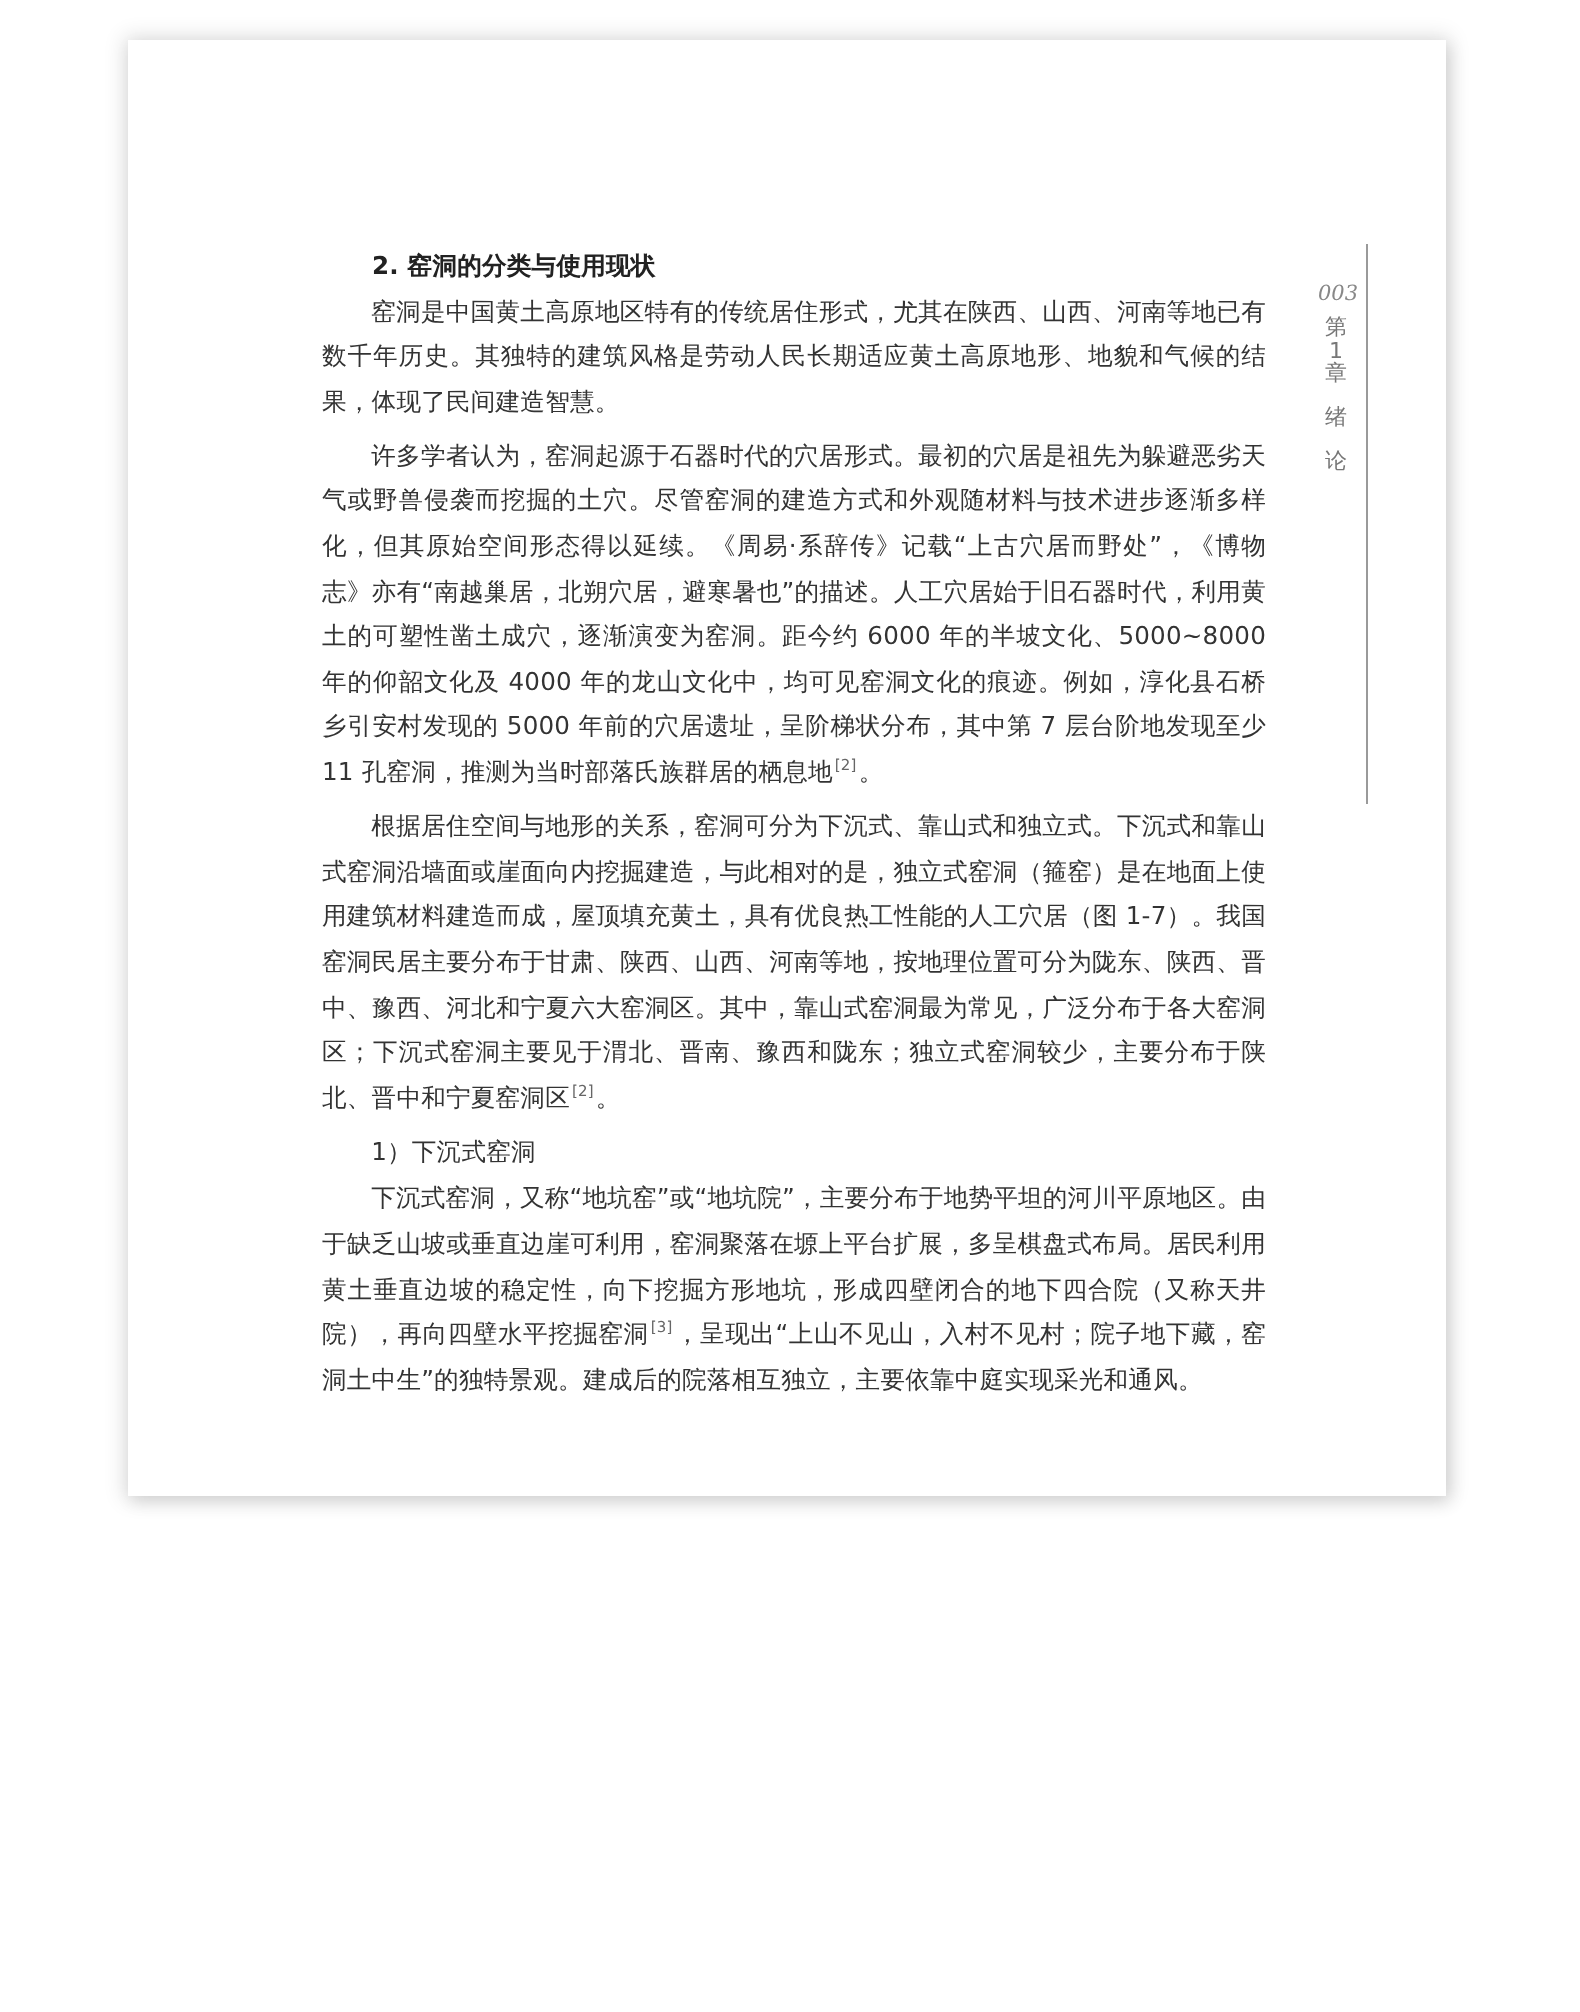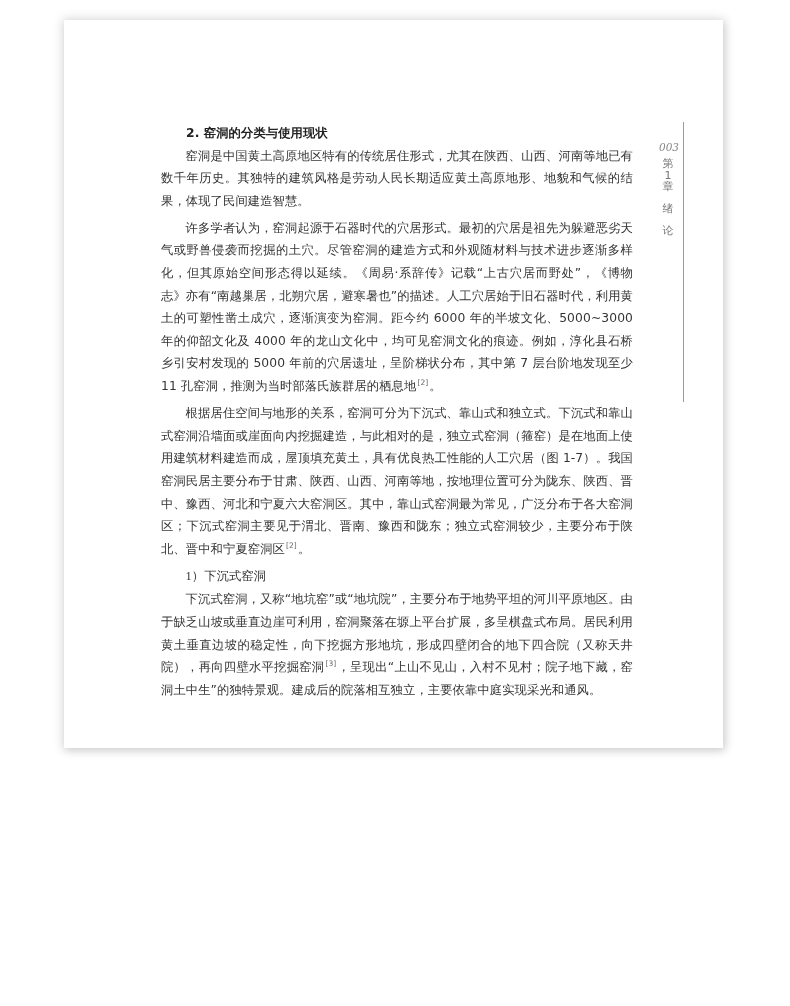--- a/index.html
+++ b/index.html
@@ -41,21 +41,20 @@
       margin: 0;
     }
     .para {
       margin: 0 0 4.5px 0;
       text-indent: 2em;
     }
     .para.last { margin-bottom: 0; }
     .sub-heading {
       margin: 0 0 1px 0;
       text-indent: 2em;
-      font-family: Liberation Serif, serif;
     }
     sup.ref {
       font-size: 7.5px;
       color: #666;
       vertical-align: 5px;
       line-height: 0;
       margin: 0 1px;
     }
     .side {
       position: absolute;
@@ -103,21 +102,21 @@
 </head>
 <body>
 
 <div class="page">
 
   <div class="content">
     <p class="section-title">2. 窑洞的分类与使用现状</p>
 
     <p class="para">窑洞是中国黄土高原地区特有的传统居住形式，尤其在陕西、山西、河南等地已有数千年历史。其独特的建筑风格是劳动人民长期适应黄土高原地形、地貌和气候的结果，体现了民间建造智慧。</p>
 
-    <p class="para"><span>许多学者认为，窑洞起源于石器时代的穴居形式。最初的穴居是祖先为躲避恶劣天气或野兽侵袭而挖掘的土穴。尽管窑洞的建造方式和外观随材料与技术进步逐渐多样化，但其原始空间形态得以延续。《周易·系辞传》记载“上古穴居而野处”，《博物志》亦有“南越巢居，北朔穴居，避寒暑也”的描述。人工穴居始于旧石器时代，利用黄土的可塑性凿土成穴，逐渐演变为窑洞。距今约 6000 年的半坡文化、5000~3000 年的仰韶文化及 4000 年的龙山文化中，均可见窑洞文化的痕迹。例如，淳化县石桥乡引安村发现的 5000 年前的穴居遗址，呈阶梯状分布，其中第 7 层台阶地发现至少 11 孔窑洞，推测为当时部落氏族群居的栖息地</span><sup class="ref">[2]</sup><span>。</span></p>
+    <p class="para"><span>许多学者认为，窑洞起源于石器时代的穴居形式。最初的穴居是祖先为躲避恶劣天气或野兽侵袭而挖掘的土穴。尽管窑洞的建造方式和外观随材料与技术进步逐渐多样化，但其原始空间形态得以延续。《周易·系辞传》记载“上古穴居而野处”，《博物志》亦有“南越巢居，北朔穴居，避寒暑也”的描述。人工穴居始于旧石器时代，利用黄土的可塑性凿土成穴，逐渐演变为窑洞。距今约 6000 年的半坡文化、5000~8000 年的仰韶文化及 4000 年的龙山文化中，均可见窑洞文化的痕迹。例如，淳化县石桥乡引安村发现的 5000 年前的穴居遗址，呈阶梯状分布，其中第 7 层台阶地发现至少 11 孔窑洞，推测为当时部落氏族群居的栖息地</span><sup class="ref">[2]</sup><span>。</span></p>
 
 
     <p class="para"><span>根据居住空间与地形的关系，窑洞可分为下沉式、靠山式和独立式。下沉式和靠山式窑洞沿墙面或崖面向内挖掘建造，与此相对的是，独立式窑洞（箍窑）是在地面上使用建筑材料建造而成，屋顶填充黄土，具有优良热工性能的人工穴居（图 1-7）。我国窑洞民居主要分布于甘肃、陕西、山西、河南等地，按地理位置可分为陇东、陕西、晋中、豫西、河北和宁夏六大窑洞区。其中，靠山式窑洞最为常见，广泛分布于各大窑洞区；下沉式窑洞主要见于渭北、晋南、豫西和陇东；独立式窑洞较少，主要分布于陕北、晋中和宁夏窑洞区</span><sup class="ref">[2]</sup><span>。</span></p>
 
     <p class="sub-heading">1）下沉式窑洞</p>
 
     <p class="para last"><span>下沉式窑洞，又称“地坑窑”或“地坑院”，主要分布于地势平坦的河川平原地区。由于缺乏山坡或垂直边崖可利用，窑洞聚落在塬上平台扩展，多呈棋盘式布局。居民利用黄土垂直边坡的稳定性，向下挖掘方形地坑，形成四壁闭合的地下四合院（又称天井院），再向四壁水平挖掘窑洞</span><sup class="ref">[3]</sup><span>，呈现出“上山不见山，入村不见村；院子地下藏，窑洞土中生”的独特景观。建成后的院落相互独立，主要依靠中庭实现采光和通风。</span></p>
   </div>
 
   <div class="side">

